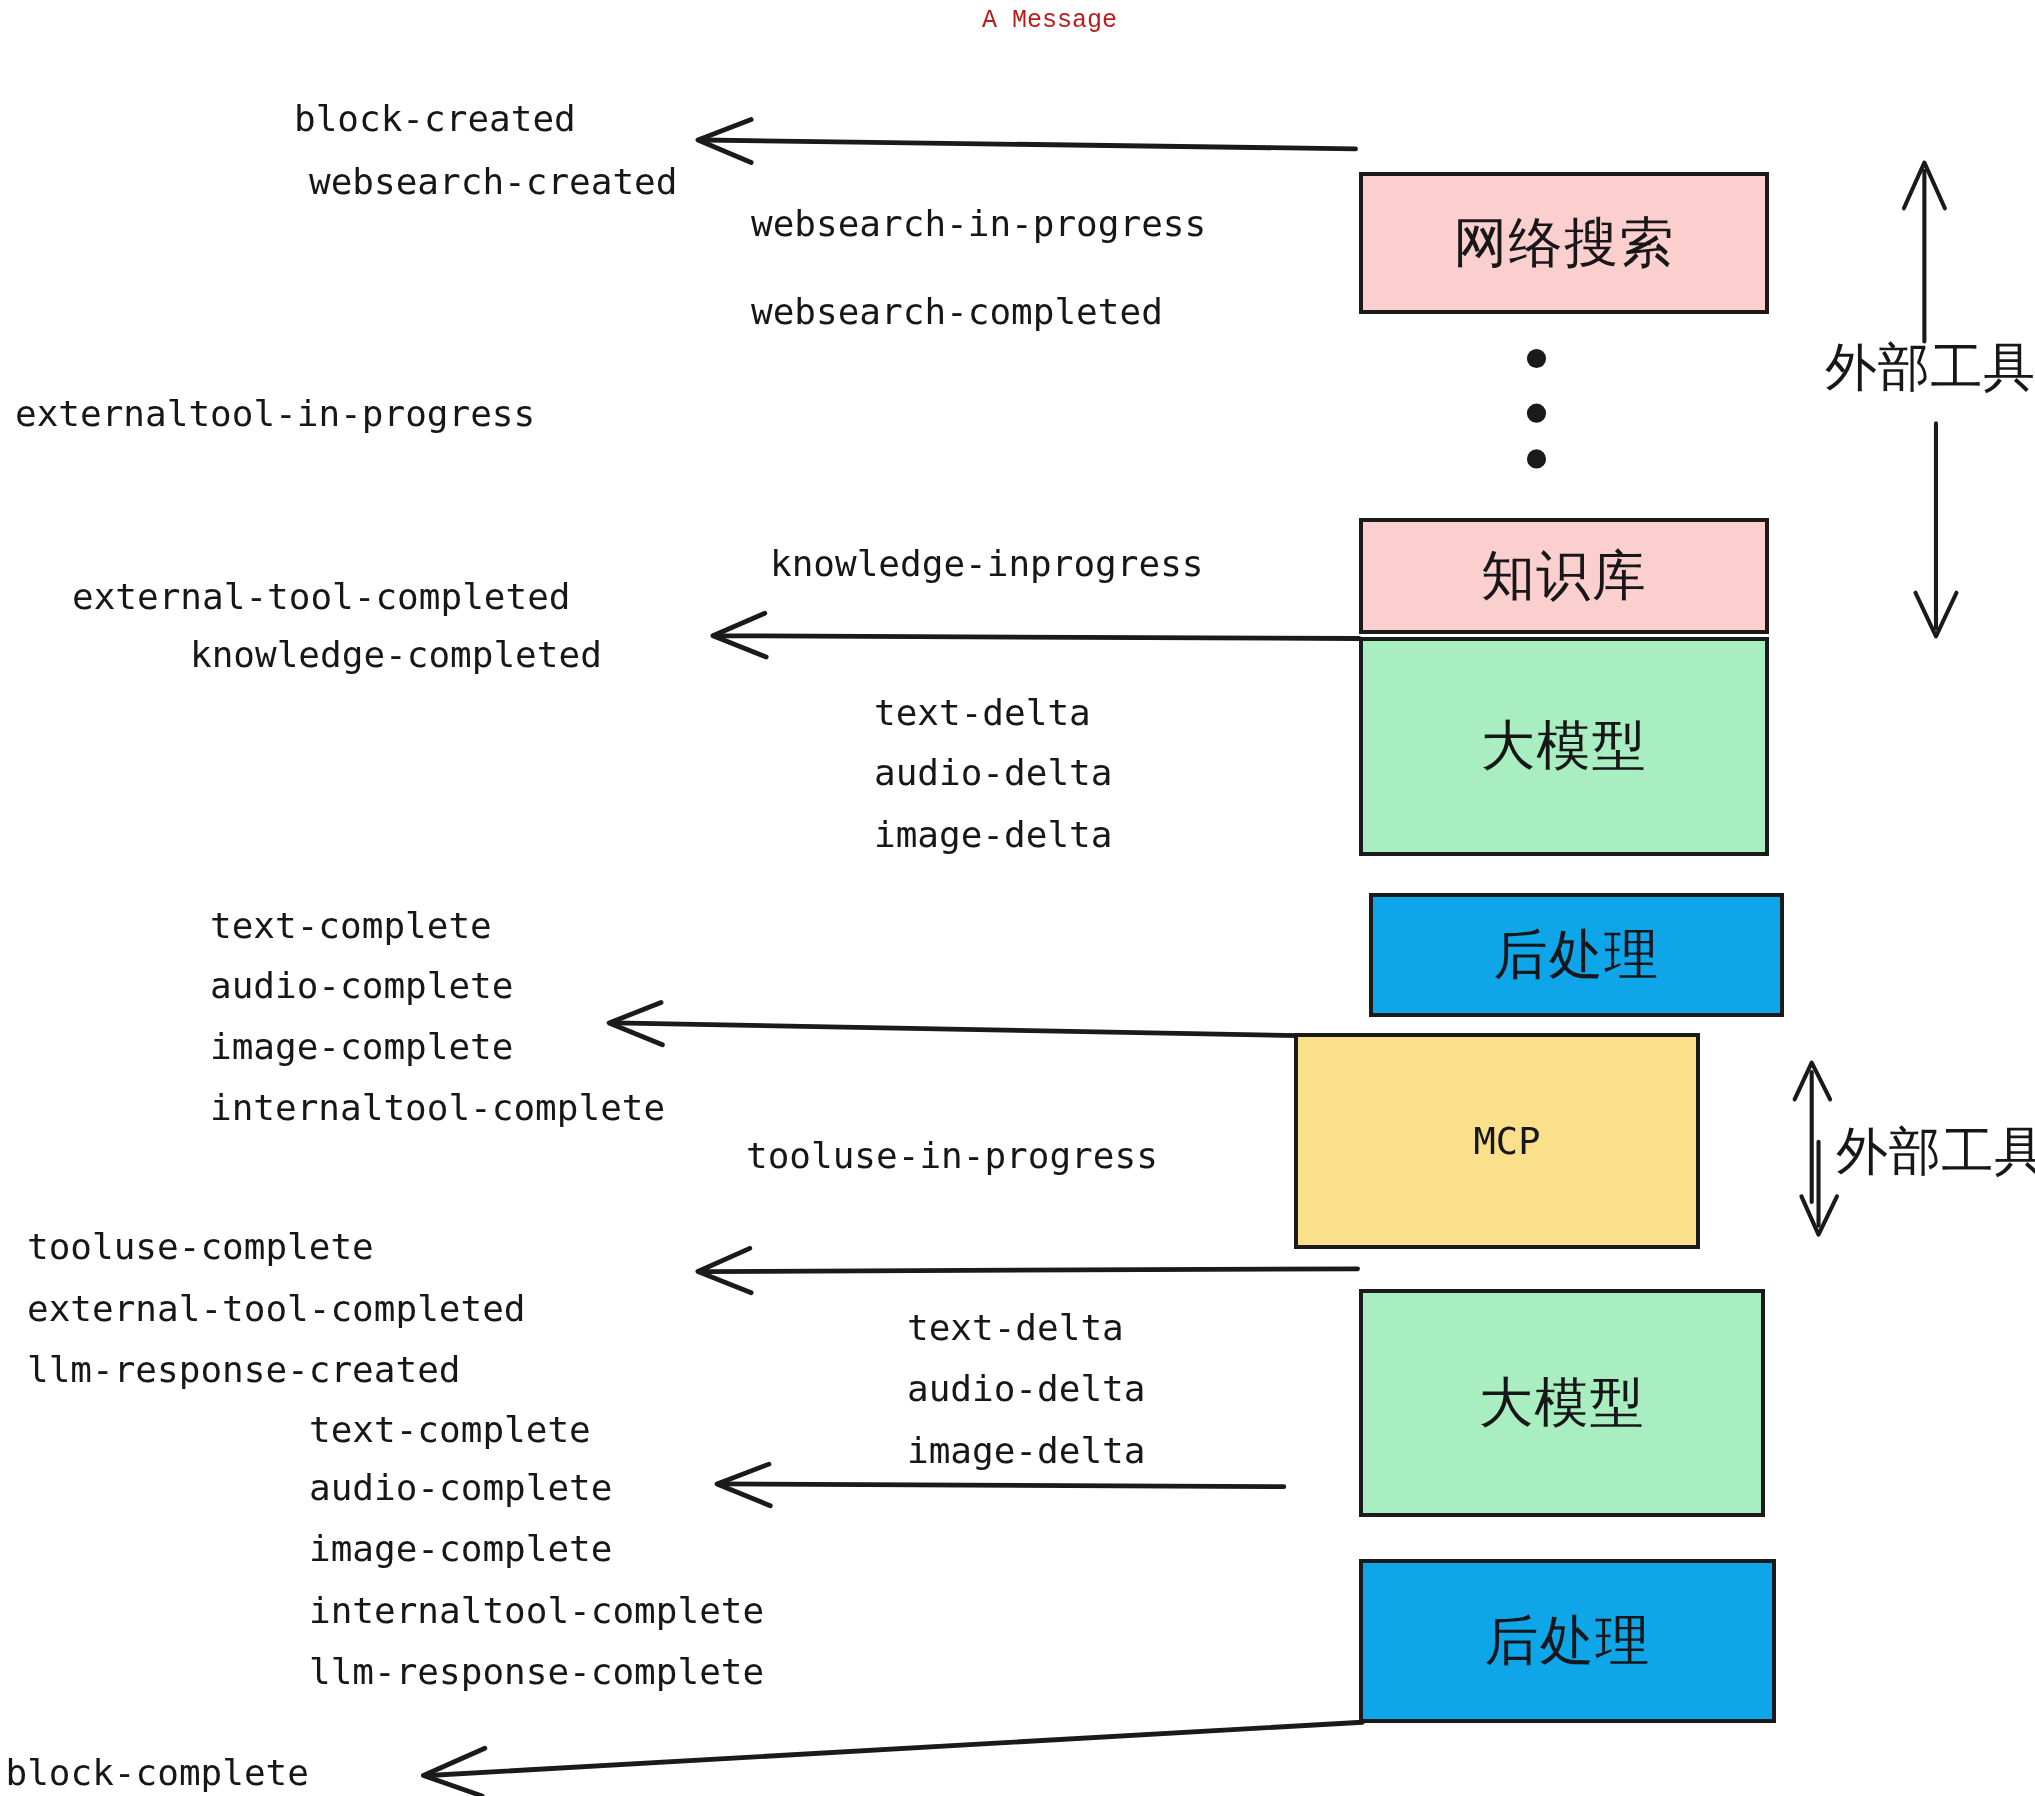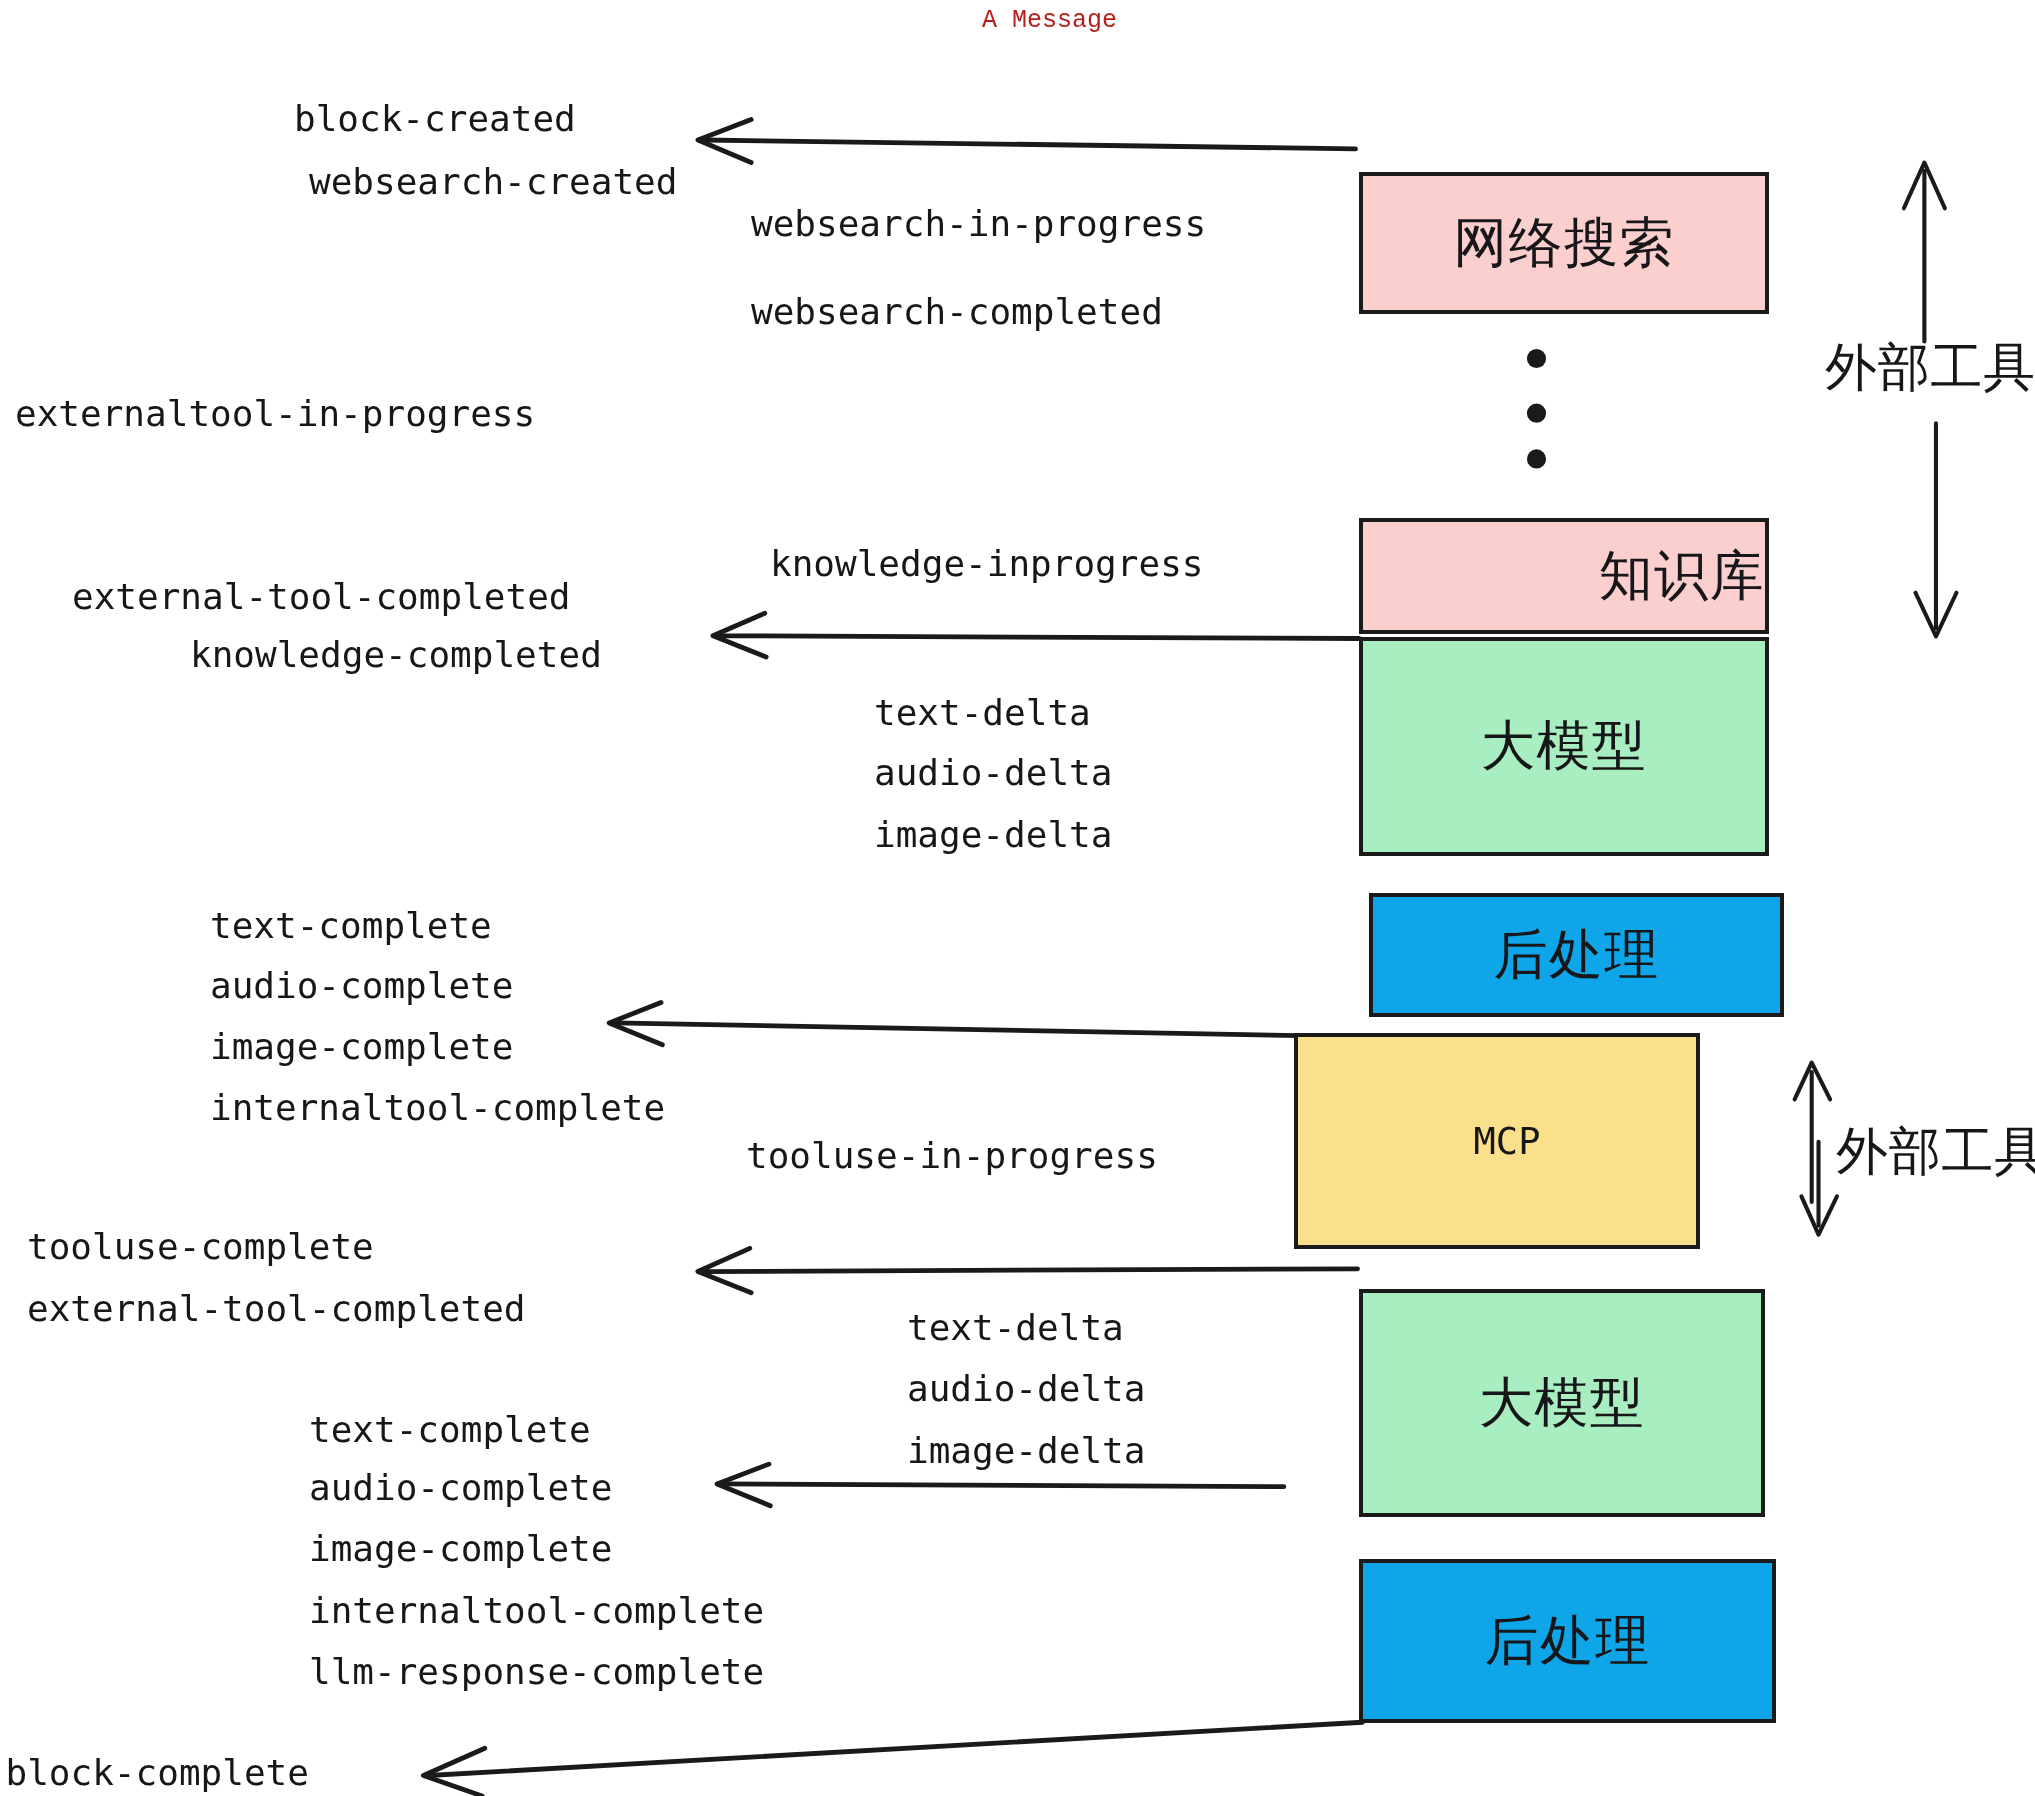--- a/index.html
+++ b/index.html
@@ -140,21 +140,21 @@
       <polyline points="2628,1610 2653,1556 2680,1610" fill="none" stroke="#1a1a1a" stroke-width="6" stroke-linecap="round" stroke-linejoin="round"></polyline>
       <line x1="2663" y1="1672" x2="2663" y2="1795" stroke="#1a1a1a" stroke-width="6" stroke-linecap="round"></line>
       <polyline points="2638,1752 2663,1808 2690,1752" fill="none" stroke="#1a1a1a" stroke-width="6" stroke-linecap="round" stroke-linejoin="round"></polyline>
     </g>
   </svg>
 
   <div class="box fill-pink" style="left:1359px; top:172px; width:410px; height:142px;">
     <span class="box-label">网络搜索</span>
   </div>
 
-  <div class="box fill-pink" style="left:1359px; top:518px; width:410px; height:116px;justify-content:flex-end;">
+  <div class="box fill-pink" style="left:1359px; top:518px; width:410px; height:116px;">
     <span class="box-label">知识库</span>
   </div>
 
   <div class="box fill-green" style="left:1359px; top:637px; width:410px; height:219px;">
     <span class="box-label">大模型</span>
   </div>
 
   <div class="box fill-white" style="left:1369px; top:893px; width:415px; height:124px;">
     <span class="box-label">后处理</span>
   </div>
@@ -204,20 +204,21 @@
   <div class="evt" style="left:210px; top:1029px;">image-complete</div>
 
   <div class="evt" style="left:210px; top:1090px;">internaltool-complete</div>
 
   <div class="evt" style="left:746px; top:1138px;">tooluse-in-progress</div>
 
   <div class="evt" style="left:27px; top:1229px;">tooluse-complete</div>
 
   <div class="evt" style="left:27px; top:1291px;">external-tool-completed</div>
 
+  <div class="evt" style="left:27px; top:1352px;">llm-response-created</div>
 
   <div class="evt" style="left:907px; top:1310px;">text-delta</div>
 
   <div class="evt" style="left:907px; top:1371px;">audio-delta</div>
 
   <div class="evt" style="left:907px; top:1433px;">image-delta</div>
 
   <div class="evt" style="left:309px; top:1412px;">text-complete</div>
 
   <div class="evt" style="left:309px; top:1470px;">audio-complete</div>

